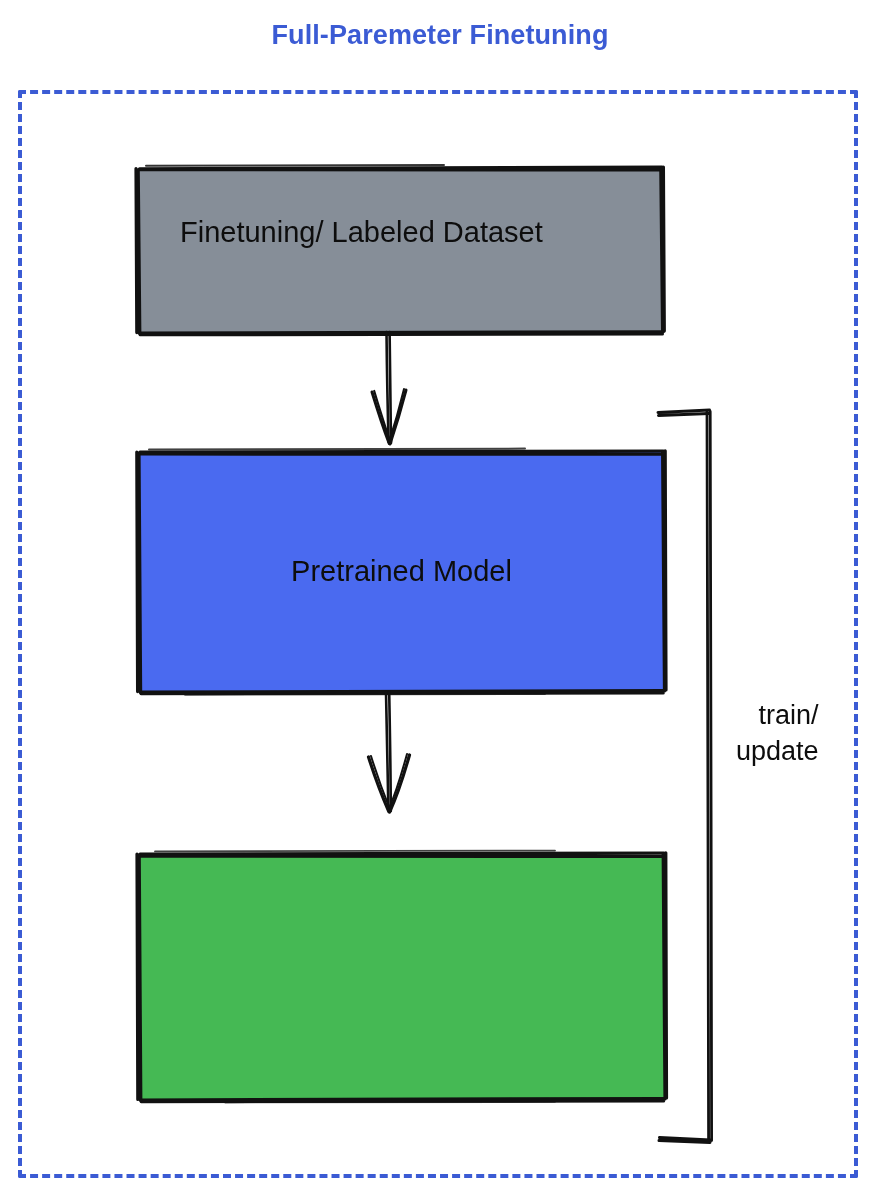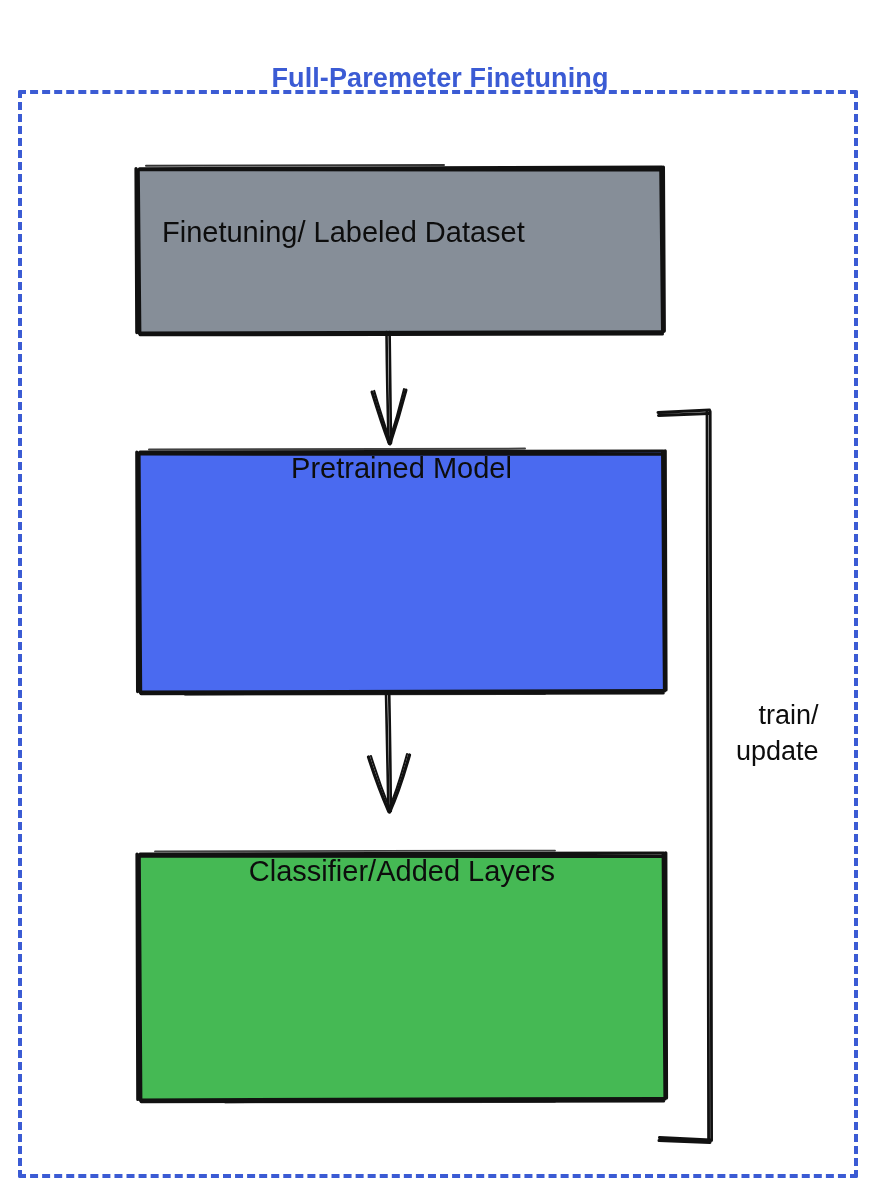--- a/index.html
+++ b/index.html
@@ -29,41 +29,41 @@
     top: 20px;
     left: 0;
     width: 880px;
     text-align: center;
     font-size: 27px;
     font-weight: 600;
     letter-spacing: 0.1px;
     color: #3b5bd4;
     font-family: "Liberation Sans", sans-serif;
     white-space: nowrap;
-    margin-top: 43px;
   }
 
   
   .frame {
     position: absolute;
     left: 18px;
     top: 90px;
     width: 840px;
     height: 1088px;
     box-sizing: border-box;
     border: 4px dashed #3b5bd4;
     border-radius: 2px;
     background: transparent;
   }
 
   
   .node {
     position: absolute;
     box-sizing: border-box;
     display: flex;
+    align-items: center;
     justify-content: center;
   }
   .node .node-label {
     position: relative;
     z-index: 3;
     color: #0d0d0d;
     font-size: 29px;
     font-family: "Liberation Sans", sans-serif;
     font-weight: 400;
     line-height: 1.15;
@@ -85,21 +85,21 @@
     left: 138px;
     top: 168px;
     width: 525px;
     height: 165px;
     background: #868e98;
     align-items: flex-start;
     justify-content: flex-start;
   }
   #node-dataset .node-label {
     margin-top: 48px;
-    margin-left: 24px;
+    margin-left: 42px;
   }
 
   #node-pretrained {
     left: 139px;
     top: 452px;
     width: 525px;
     height: 240px;
     background: #4a6af0;
   }
 
@@ -194,21 +194,20 @@
 
   <div class="node" id="node-classifier">
     <svg class="sketch" viewBox="0 0 554 273" preserveAspectRatio="none">
       <path d="M15.0,13.0 L539.0,12.0 M14.2,15.2 L538.4,15.4" stroke="#111" stroke-width="3.2" fill="none" stroke-linecap="round"></path>
       <path d="M538.2,12.6 L540.0,258.0 M540.8,11.8 L541.5,257.0" stroke="#111" stroke-width="3.2" fill="none" stroke-linecap="round"></path>
       <path d="M539.5,257.5 L15.4,259.0 M538.6,260.0 L16.2,260.6" stroke="#111" stroke-width="3.2" fill="none" stroke-linecap="round"></path>
       <path d="M15.8,259.4 L14.2,14.2 M12.8,258.4 L12.0,13.0" stroke="#111" stroke-width="3.2" fill="none" stroke-linecap="round"></path>
       <path d="M30.0,10.4 L430.0,9.6" stroke="#111" stroke-width="1.8" fill="none" stroke-linecap="round" opacity="0.8"></path>
       <path d="M100.0,261.6 L430.0,261.0" stroke="#111" stroke-width="1.6" fill="none" stroke-linecap="round" opacity="0.65"></path>
     </svg>
-    <div class="node-label">Classifier/Added Layers</div>
   </div>
 
   <svg id="feedback-bracket" width="100" height="760" viewBox="0 0 100 760">
 
     <path d="M8.0,12.5 L59.5,10.0 M8.5,15.5 L59.0,13.5" stroke="#111" stroke-width="3.0" fill="none" stroke-linecap="round"></path>
 
     <path d="M57.0,11.0 C57.6,250 58.2,500 58.6,741.0" stroke="#111" stroke-width="2.8" fill="none" stroke-linecap="round"></path>
     <path d="M60.2,11.5 C60.8,250 61.3,500 61.6,740.5" stroke="#111" stroke-width="2.8" fill="none" stroke-linecap="round"></path>
 
     <path d="M9.5,737.5 L60.5,740.0 M9.0,740.5 L60.0,742.5" stroke="#111" stroke-width="3.0" fill="none" stroke-linecap="round"></path>

